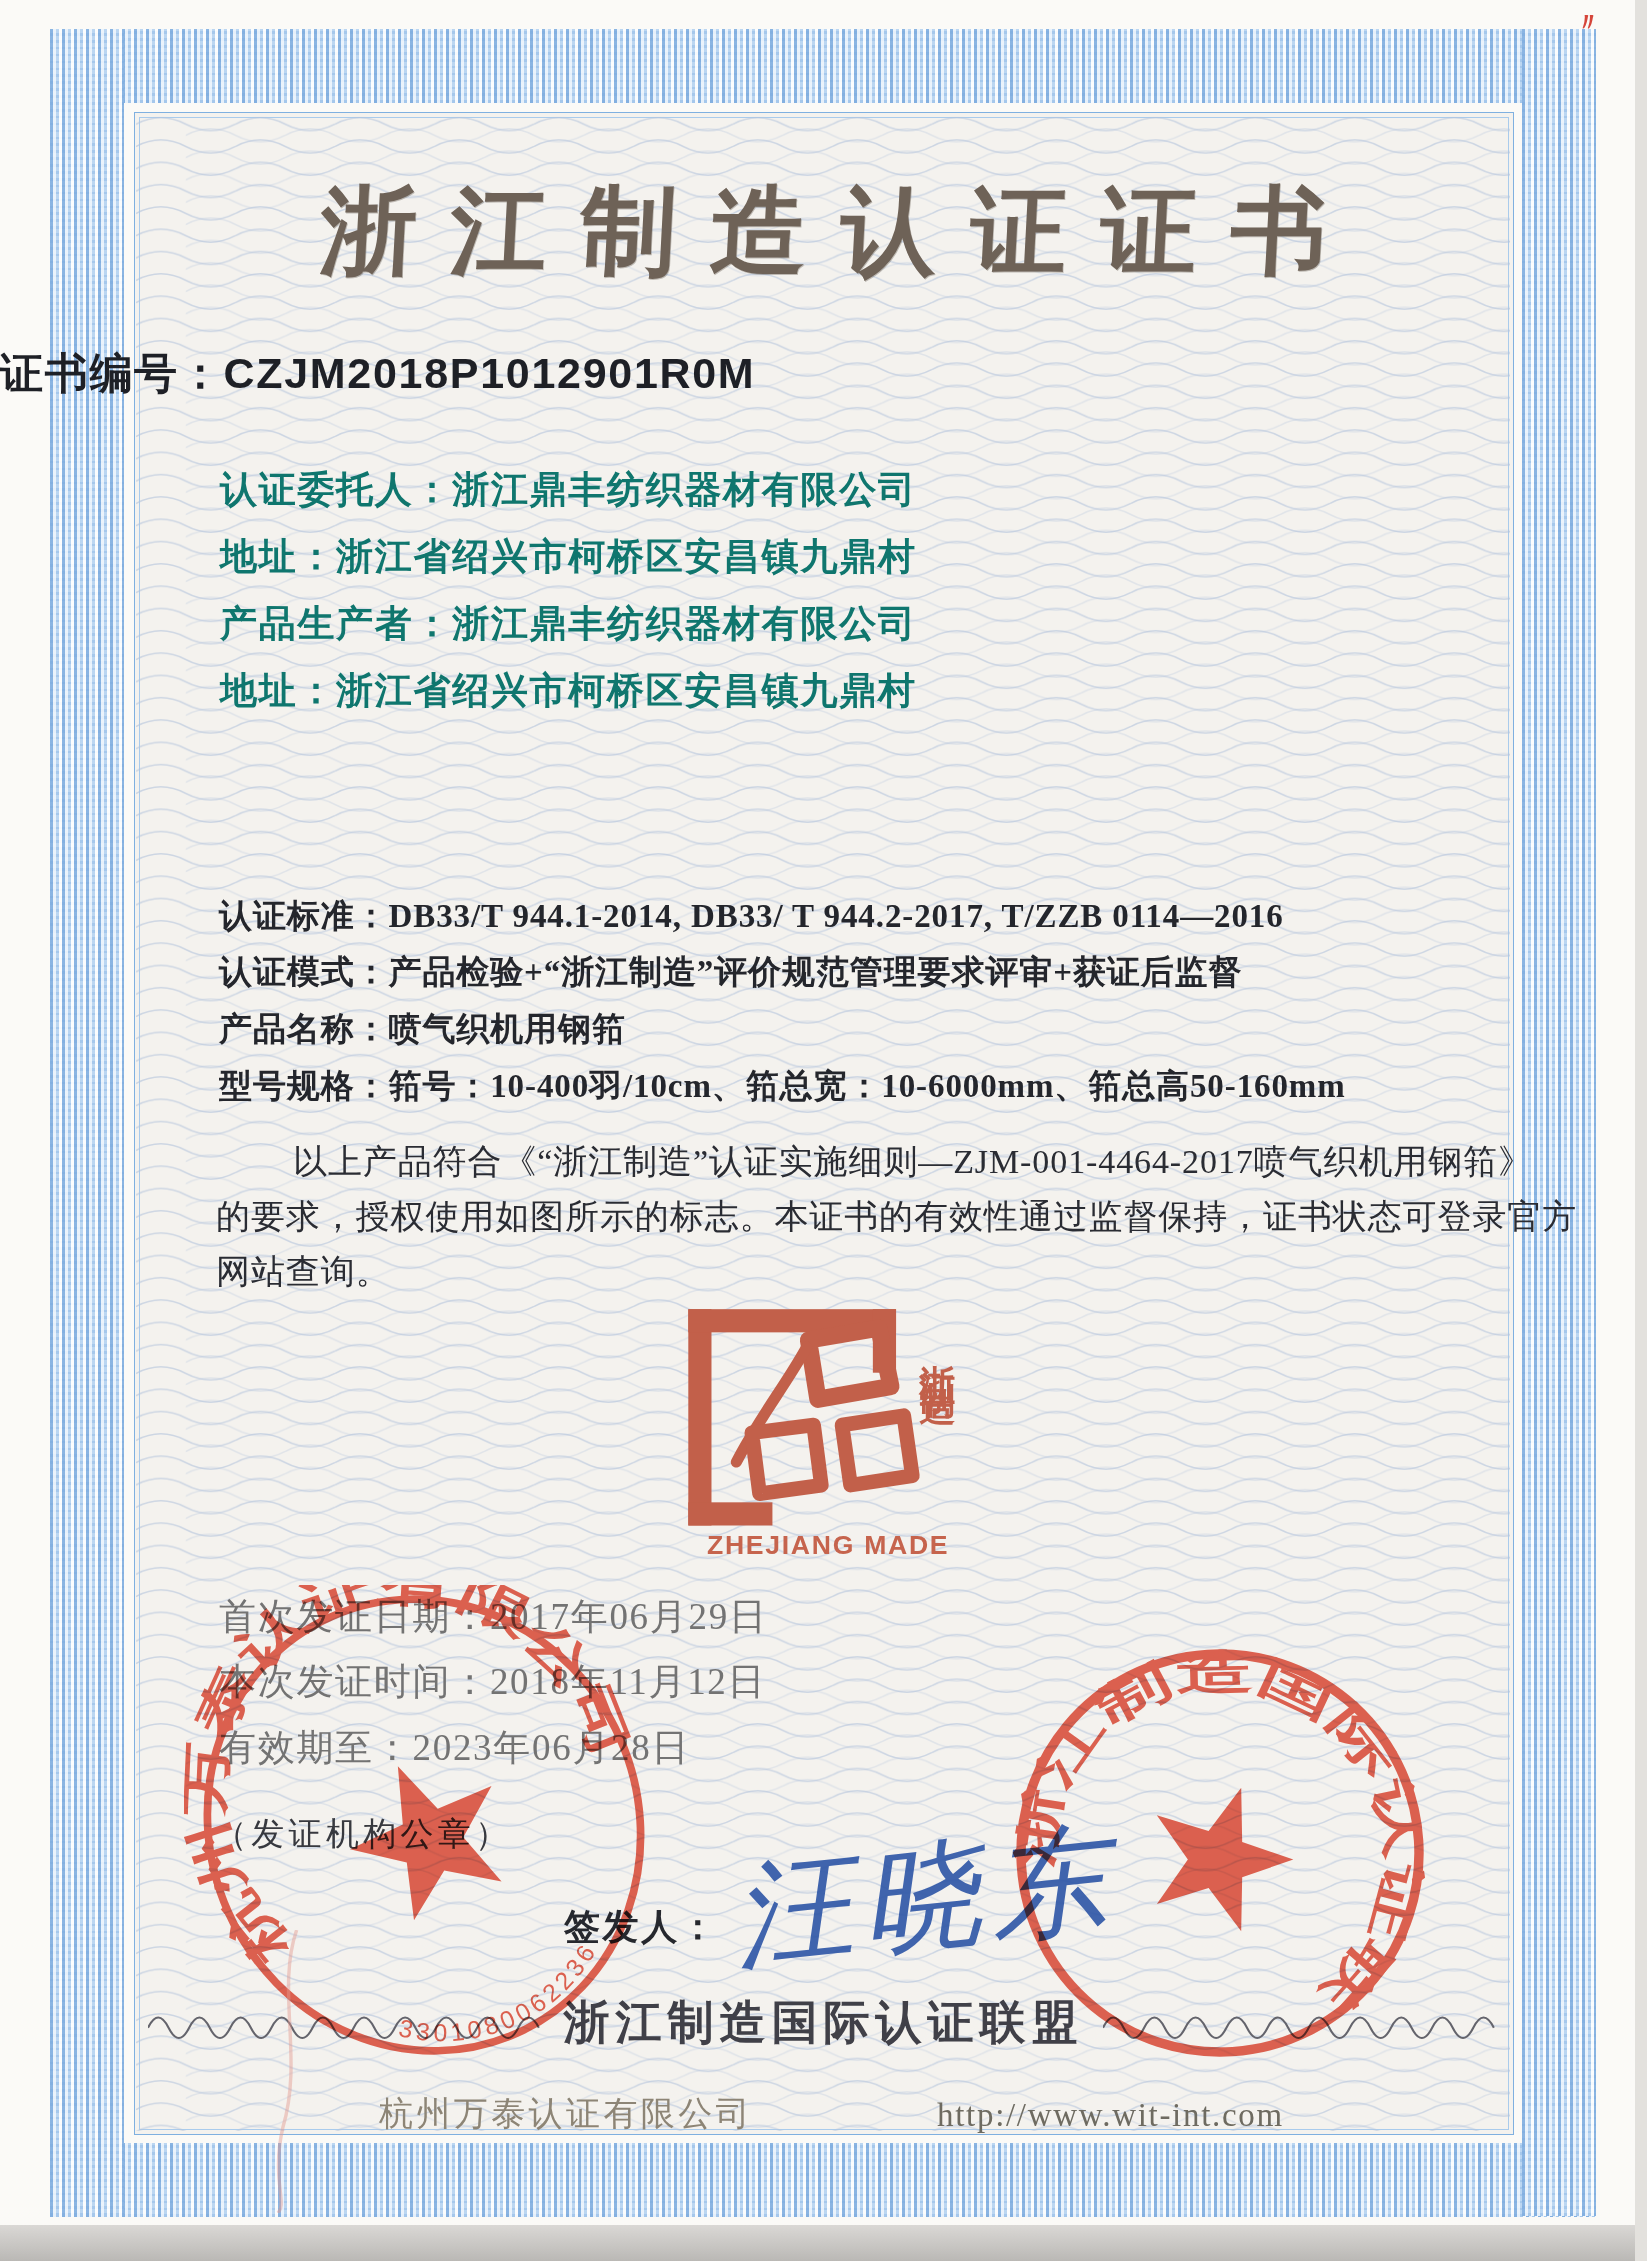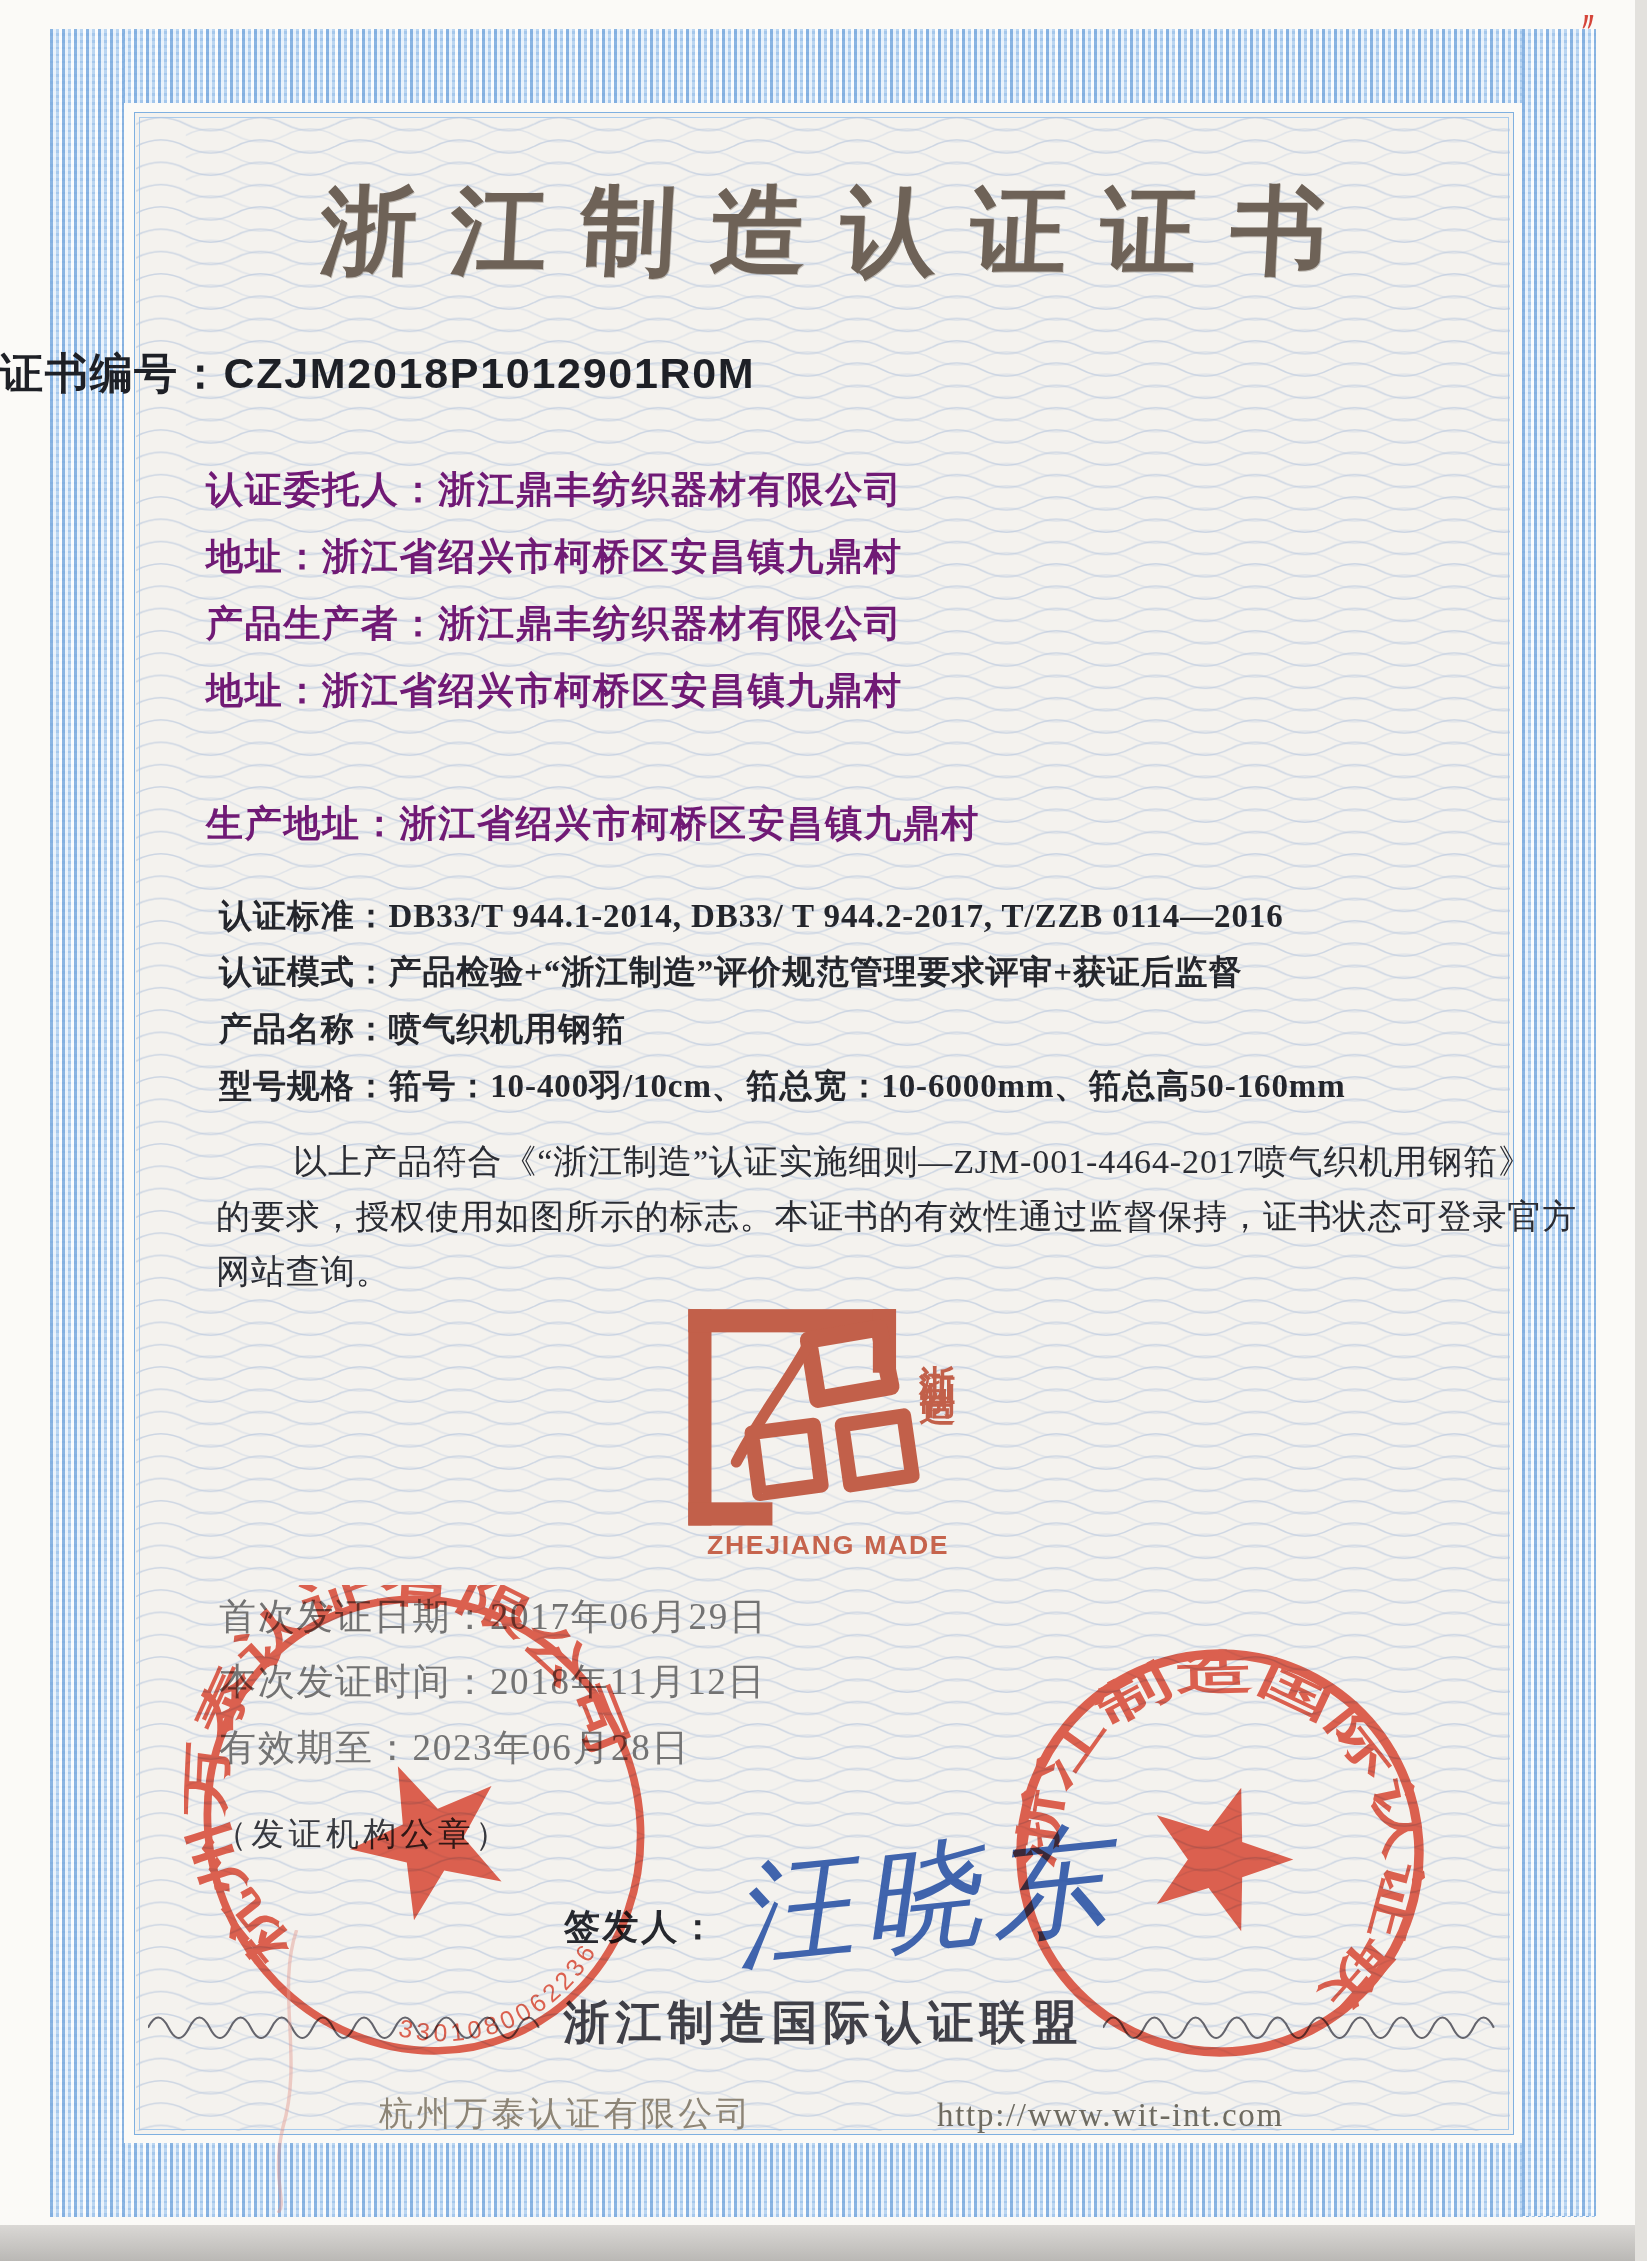--- a/index.html
+++ b/index.html
@@ -17,21 +17,21 @@
   .inner-frame{position:absolute;left:134px;top:112px;width:1378px;height:2021px;
      border:1.7px solid #7fb0e0;outline:0.9px solid #a9cbec;outline-offset:-6.9px;background:#f4f2ee;}
   .waves{position:absolute;left:136px;top:113px;width:1374px;height:2018px;z-index:1;}
   
   .abs{position:absolute;white-space:nowrap;z-index:2;}
   .title{left:0;top:168px;width:1647px;text-align:center;font-size:96px;font-weight:700;
      color:#6e6257;letter-spacing:34px;padding-left:34px;box-sizing:border-box;
      transform:skewX(-3deg);text-shadow:0.9px 0.9px 0 rgba(90,80,70,.35);}
   .certno{left:0;top:345px;width:1647px;text-align:left;font-size:43px;font-weight:700;
      font-family:"Liberation Sans","DejaVu Sans",sans-serif;color:#1e2026;letter-spacing:1.7px;}
-  .field{left:206px;font-size:37px;font-weight:700;letter-spacing:1.7px;color:#701a75;}
+  .field{left:220px;font-size:37px;font-weight:700;letter-spacing:1.7px;color:#0f766e;}
   .spec{left:219px;font-size:33px;font-weight:600;letter-spacing:0.9px;color:#24262c;}
   .stmt{font-size:34px;font-weight:400;letter-spacing:0.9px;color:#2a2c33;text-align:center;}
   .date{left:219px;font-size:37px;font-weight:400;letter-spacing:1.7px;color:#737373;}
   .sealnote{left:214px;top:1812px;font-size:33px;font-weight:500;letter-spacing:4.3px;color:#37393f;}
   .issuer{left:564px;top:1903px;font-size:36px;font-weight:700;letter-spacing:2.6px;color:#26282e;}
   .signature{left:733px;top:1819px;font-size:118px;font-style:italic;font-weight:500;
      color:#2d55a6;opacity:.9;transform:rotate(-6deg);letter-spacing:10.3px;z-index:4;
      font-family:"DejaVu Serif","Liberation Serif",serif;}
   .alliance{left:0;top:1992px;width:1647px;text-align:center;font-size:46px;font-weight:700;
      letter-spacing:6px;color:#404048;font-family:"Liberation Sans","DejaVu Sans",sans-serif;}
@@ -79,21 +79,20 @@
   <div class="abs title">浙江制造认证证书</div>
 
   <div class="abs certno">
     <span>证书编号：</span><span>CZJM2018P1012901R0M</span>
   </div>
 
   <div class="abs field" style="top:465px"><span>认证委托人：</span><span>浙江鼎丰纺织器材有限公司</span></div>
   <div class="abs field" style="top:532px"><span>地址：</span><span>浙江省绍兴市柯桥区安昌镇九鼎村</span></div>
   <div class="abs field" style="top:599px"><span>产品生产者：</span><span>浙江鼎丰纺织器材有限公司</span></div>
   <div class="abs field" style="top:666px"><span>地址：</span><span>浙江省绍兴市柯桥区安昌镇九鼎村</span></div>
-  <div class="abs field" style="top:799px"><span>生产地址：</span><span>浙江省绍兴市柯桥区安昌镇九鼎村</span></div>
 
   <div class="abs spec" style="top:894px"><span>认证标准：</span><span>DB33/T 944.1-2014, DB33/ T 944.2-2017, T/ZZB 0114—2016</span></div>
   <div class="abs spec" style="top:950px"><span>认证模式：</span><span>产品检验+“浙江制造”评价规范管理要求评审+获证后监督</span></div>
   <div class="abs spec" style="top:1007px"><span>产品名称：</span><span>喷气织机用钢筘</span></div>
   <div class="abs spec" style="top:1064px"><span>型号规格：</span><span>筘号：10-400羽/10cm、筘总宽：10-6000mm、筘总高50-160mm</span></div>
 
   <div class="abs stmt" style="left:293px;top:1139px">以上产品符合《“浙江制造”认证实施细则—ZJM-001-4464-2017喷气织机用钢筘》</div>
   <div class="abs stmt" style="left:216px;top:1194px">的要求，授权使用如图所示的标志。本证书的有效性通过监督保持，证书状态可登录官方</div>
   <div class="abs stmt" style="left:216px;top:1249px">网站查询。</div>
 

